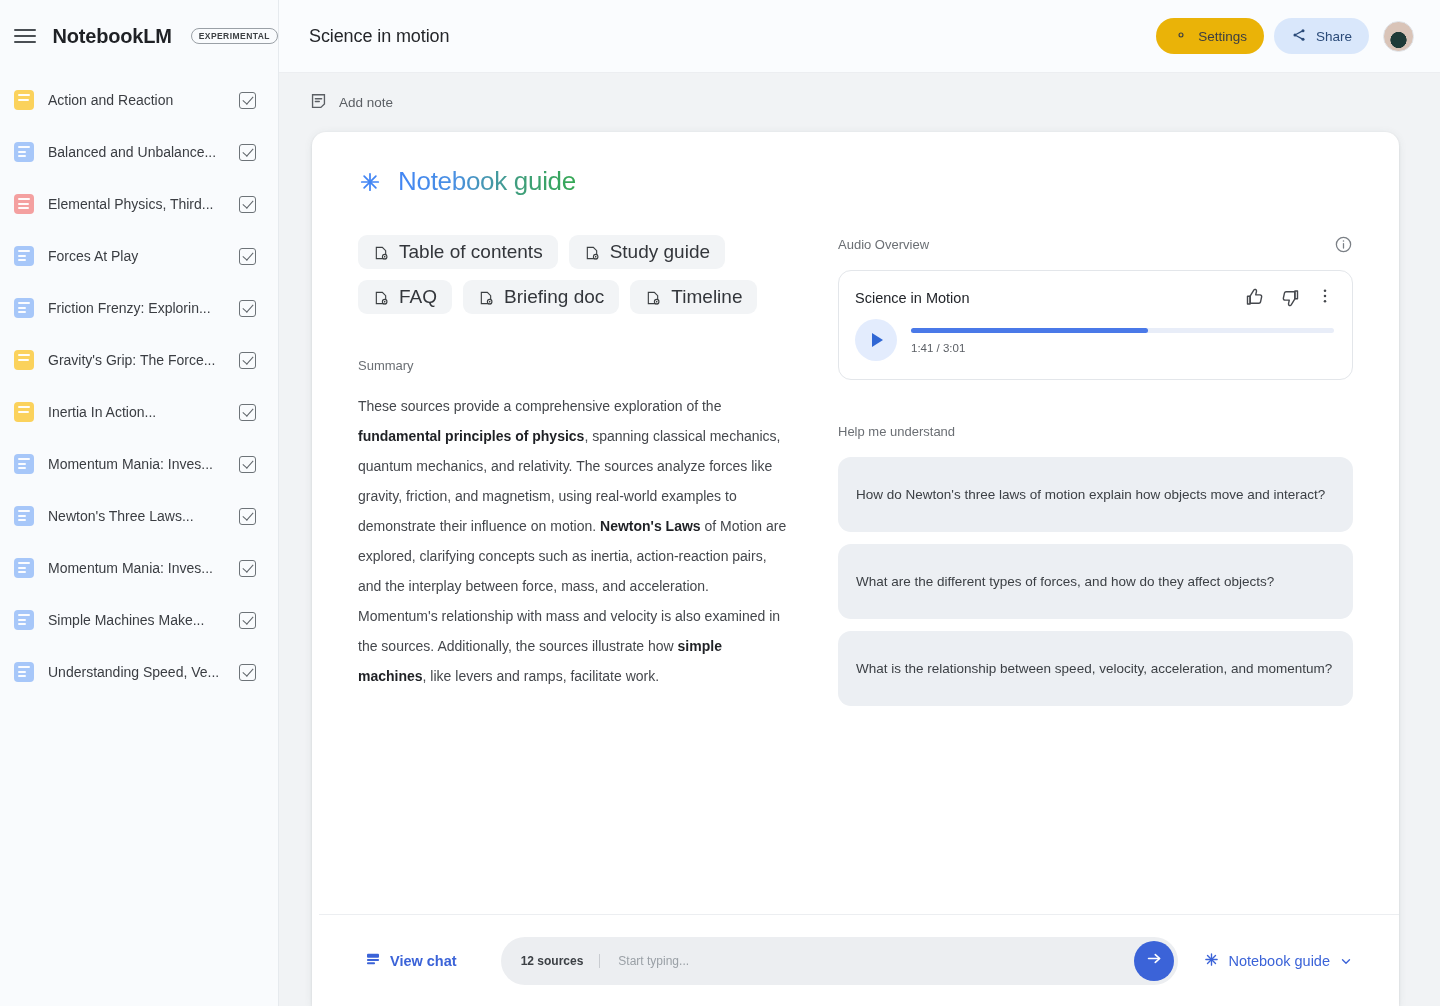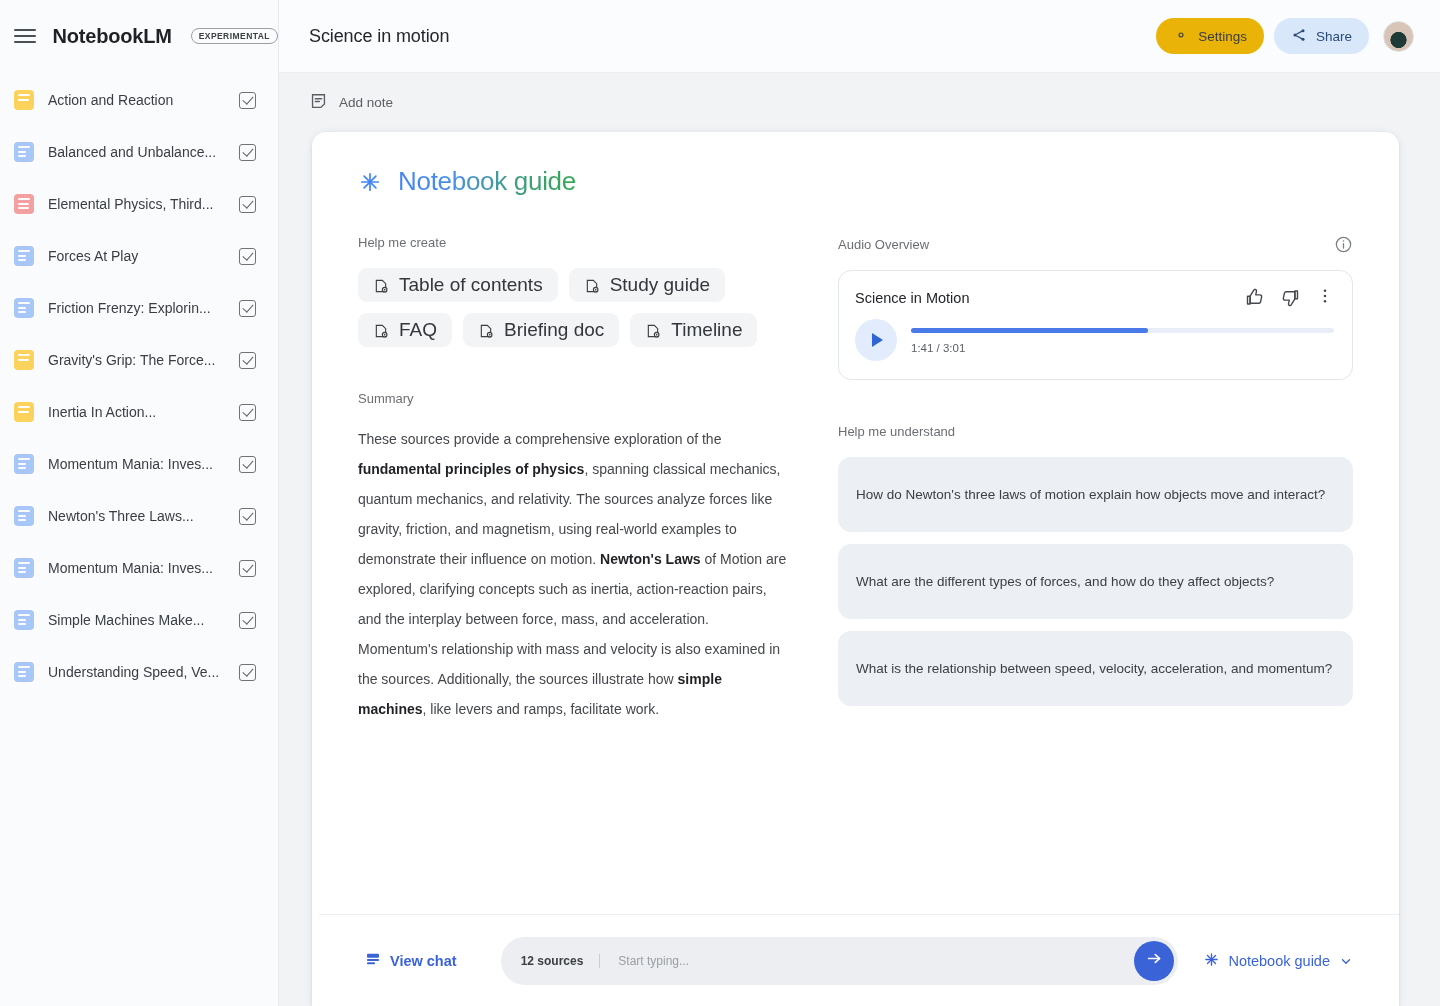--- a/index.html
+++ b/index.html
@@ -323,21 +323,20 @@
               <line x1="5.6" y1="5.6" x2="18.4" y2="18.4"></line>
               <line x1="18.4" y1="5.6" x2="5.6" y2="18.4"></line>
             </svg>
           </span>
           <h1 class="guide-title">Notebook guide</h1>
         </div>
 
         <div class="cols">
 
           <div class="col-left">
-            <div class="section-label">Help me create</div>
             <div class="chips">
               <div class="chip">
                 <span class="chip-ico">
                   <svg width="16" height="16" viewBox="0 0 24 24" fill="none" stroke="currentColor" stroke-width="1.7">
                     <path d="M5 3.5h9l5 5v12H5z"></path>
                       <circle cx="17.5" cy="17.5" r="3.4" fill="#fff"></circle>
                     <circle cx="17.5" cy="17.5" r="1.3" fill="currentColor" stroke="none"></circle>
                   </svg>
                 </span>
                 <span>Table of contents</span>

